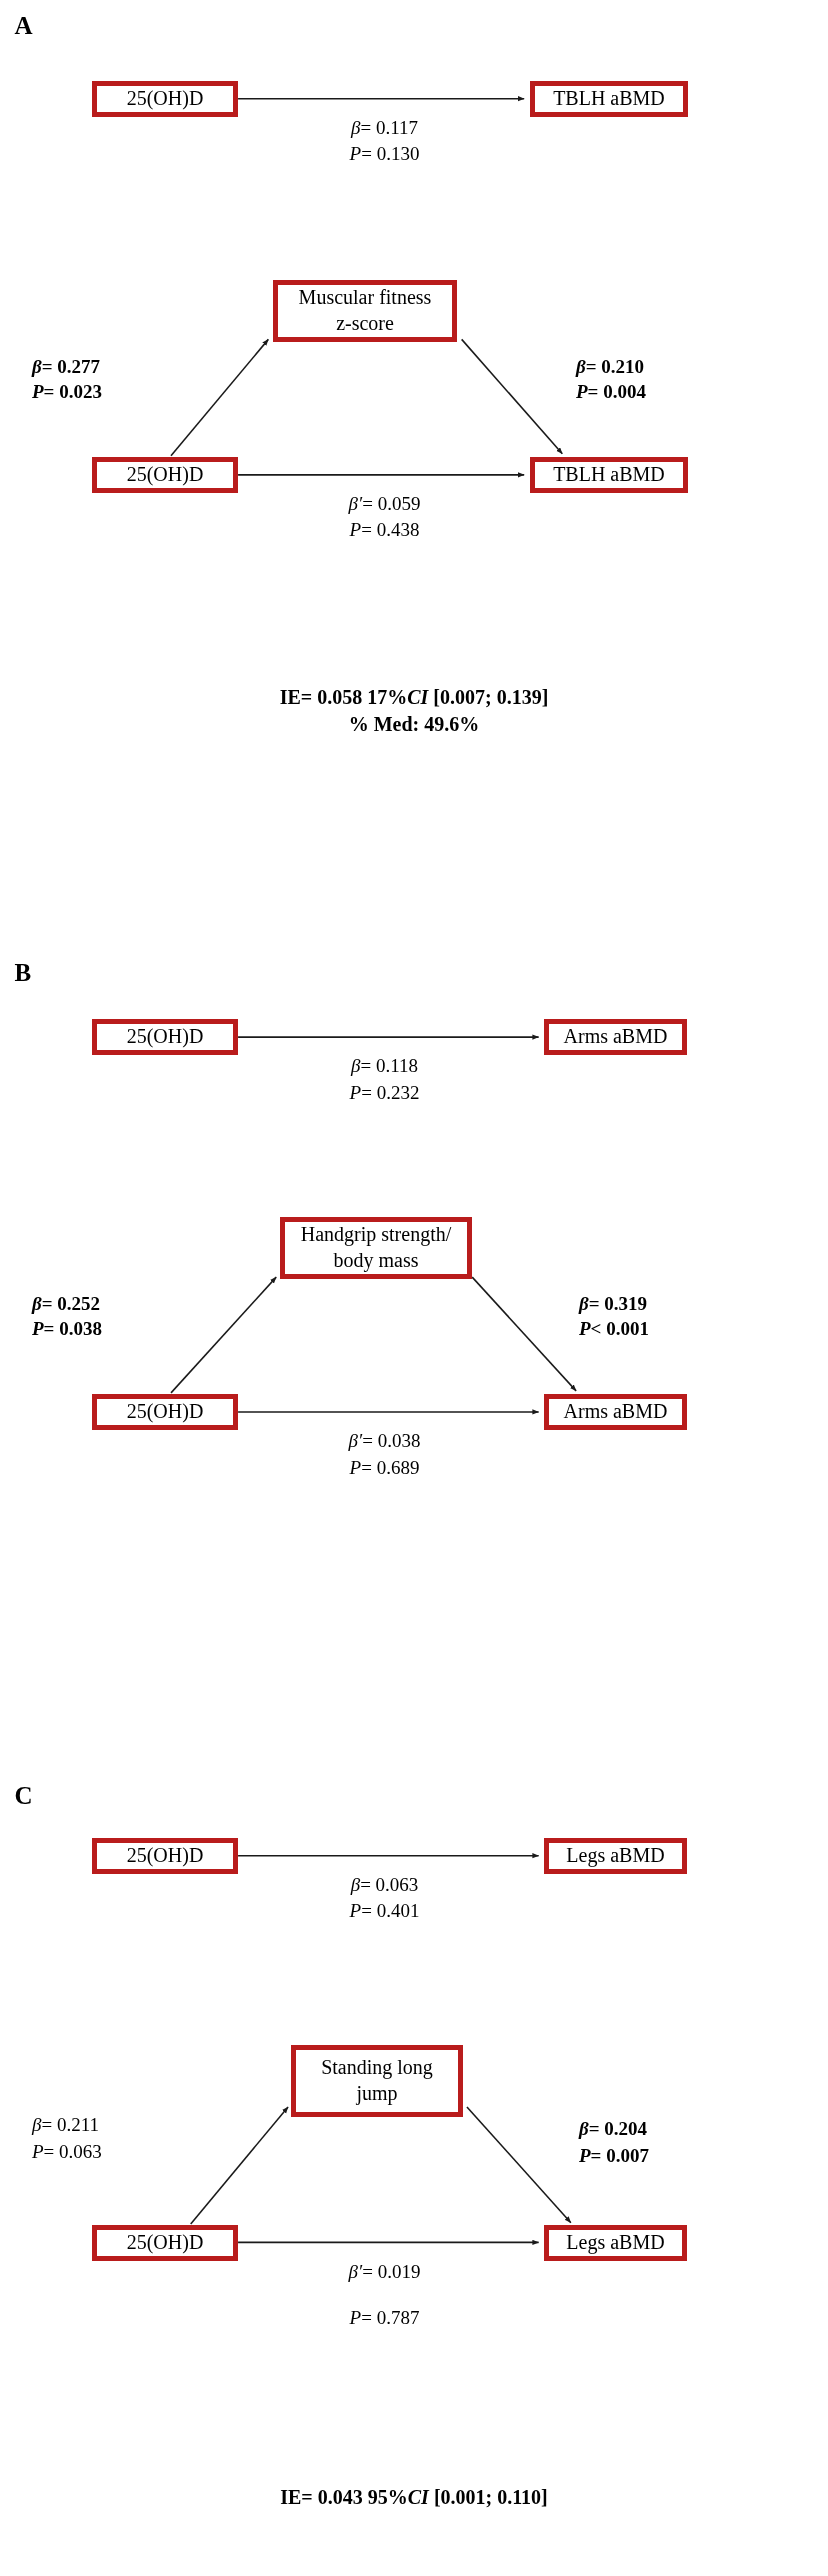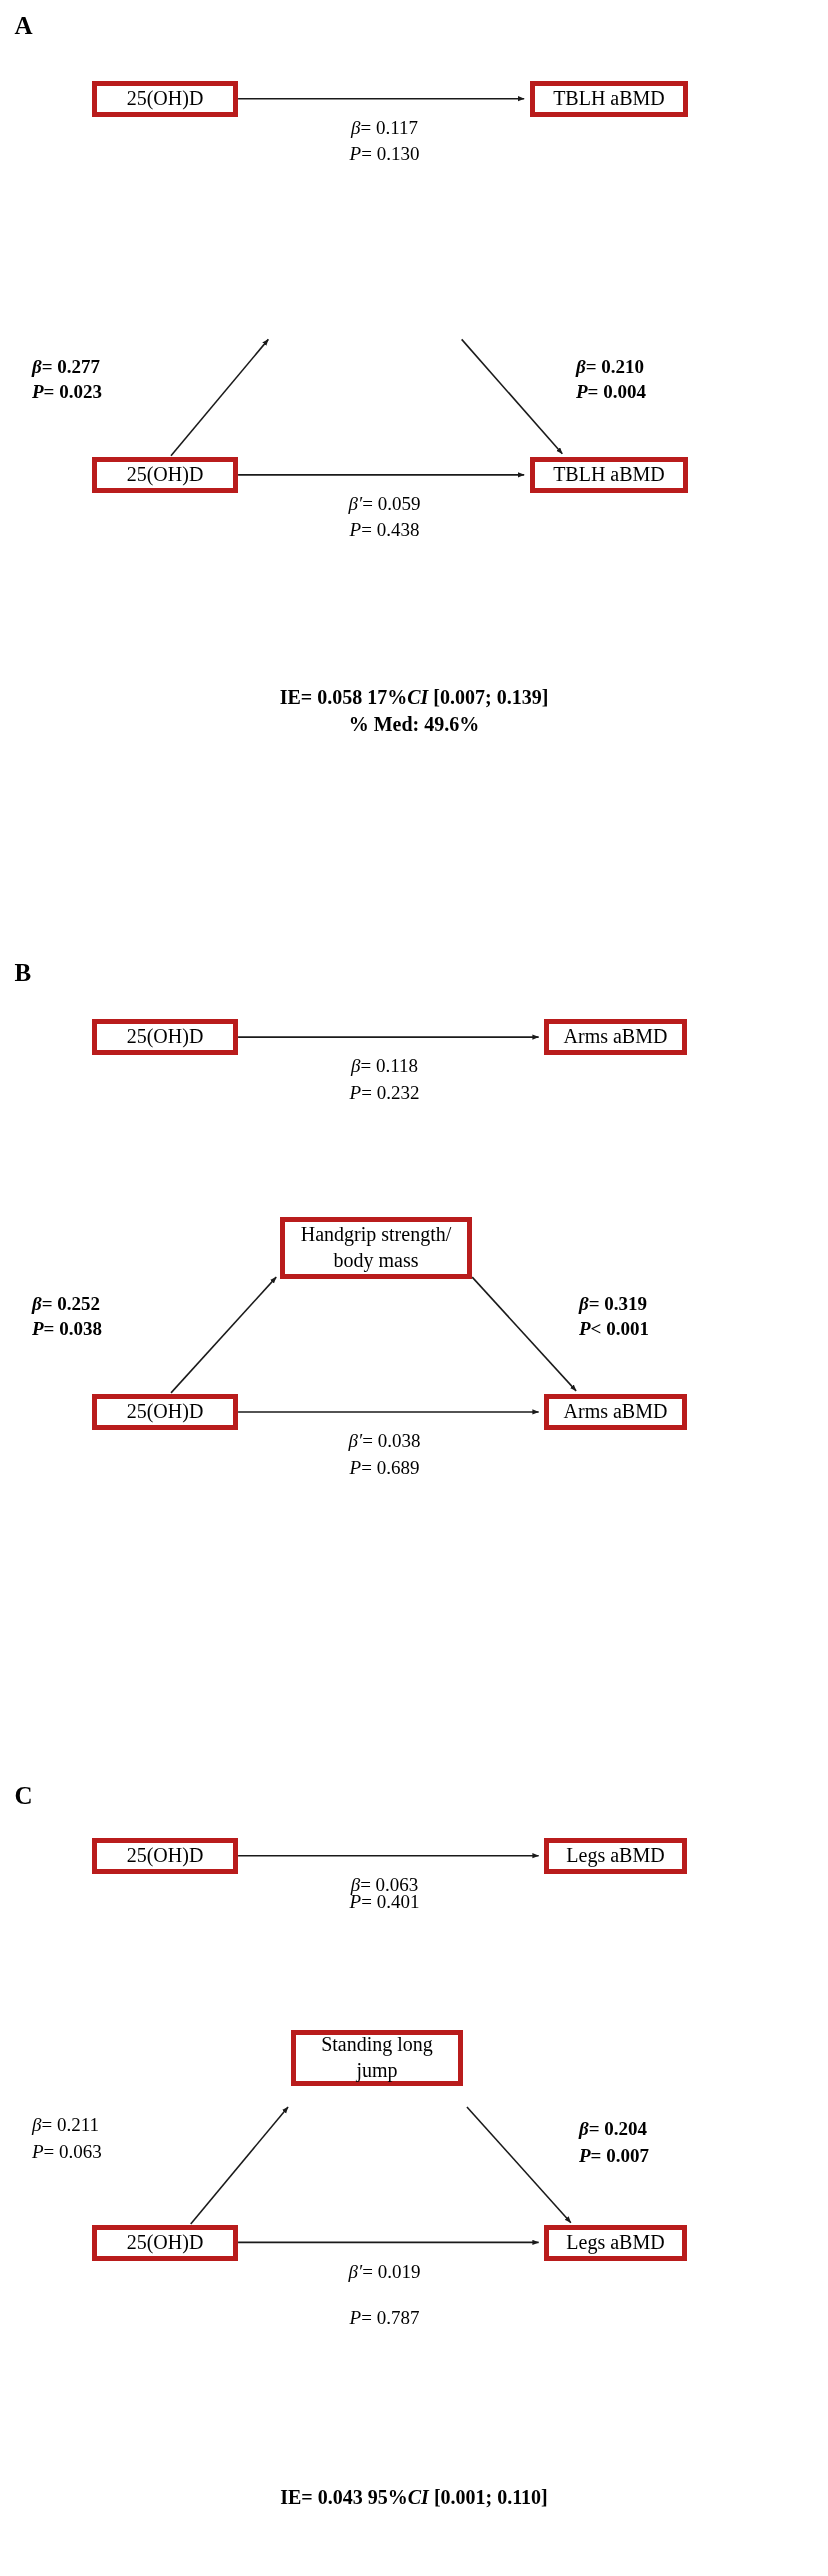--- a/index.html
+++ b/index.html
@@ -99,20 +99,22 @@
       <line x1="260" y1="693" x2="408" y2="516" stroke="#1a1a1a" stroke-width="2.4" marker-end="url(#ah)"></line>
 
       <line x1="702" y1="516" x2="855" y2="690" stroke="#1a1a1a" stroke-width="2.4" marker-end="url(#ah)"></line>
 
       <line x1="362" y1="722" x2="797" y2="722" stroke="#1a1a1a" stroke-width="2.4" marker-end="url(#ah)"></line>
     </svg>
 
     <div class="label center" style="left:299px;top:116px;width:171px;"><span style="font-style:italic">β</span>= 0.117</div>
     <div class="label center" style="left:299px;top:142px;width:171px;"><span style="font-style:italic">P</span>= 0.130</div>
 
+    <div class="node" style="left:273px;top:280px;width:184px;height:62px;">Muscular fitness
+z-score</div>
 
     <div class="node" style="left:92px;top:457px;width:146px;height:36px;">25(OH)D</div>
 
     <div class="node" style="left:530px;top:457px;width:158px;height:36px;">TBLH aBMD</div>
 
     <div class="label bold" style="left:32px;top:355px;"><span style="font-style:italic">β</span>= 0.277</div>
     <div class="label bold" style="left:32px;top:380px;"><span style="font-style:italic">P</span>= 0.023</div>
 
     <div class="label bold" style="left:576px;top:355px;"><span style="font-style:italic">β</span>= 0.210</div>
     <div class="label bold" style="left:576px;top:380px;"><span style="font-style:italic">P</span>= 0.004</div>
@@ -173,23 +175,23 @@
     <div class="node" style="left:544px;top:68px;width:143px;height:36px;">Legs aBMD</div>
 
     <svg class="arrows" width="828" height="806" viewBox="0 0 1259 1225">
       <line x1="362" y1="130" x2="819" y2="130" stroke="#1a1a1a" stroke-width="2.4" marker-end="url(#ah)"></line>
       <line x1="290" y1="690" x2="438" y2="512" stroke="#1a1a1a" stroke-width="2.4" marker-end="url(#ah)"></line>
       <line x1="710" y1="512" x2="868" y2="688" stroke="#1a1a1a" stroke-width="2.4" marker-end="url(#ah)"></line>
       <line x1="362" y1="718" x2="819" y2="718" stroke="#1a1a1a" stroke-width="2.4" marker-end="url(#ah)"></line>
     </svg>
 
     <div class="label center" style="left:299px;top:103px;width:171px;"><span style="font-style:italic">β</span>= 0.063</div>
-    <div class="label center" style="left:299px;top:120px;width:171px;"><span style="font-style:italic">P</span>= 0.401</div>
-
-    <div class="node" style="left:291px;top:260px;width:172px;height:56px;">Standing long
+    <div class="label center" style="left:299px;top:129px;width:171px;"><span style="font-style:italic">P</span>= 0.401</div>
+
+    <div class="node" style="left:291px;top:275px;width:172px;height:72px;">Standing long
 jump</div>
 
     <div class="node" style="left:92px;top:455px;width:146px;height:36px;">25(OH)D</div>
 
     <div class="node" style="left:544px;top:455px;width:143px;height:36px;">Legs aBMD</div>
 
     <div class="label" style="left:32px;top:343px;"><span style="font-style:italic">β</span>= 0.211</div>
     <div class="label" style="left:32px;top:370px;"><span style="font-style:italic">P</span>= 0.063</div>
 
     <div class="label bold" style="left:579px;top:347px;"><span style="font-style:italic">β</span>= 0.204</div>

